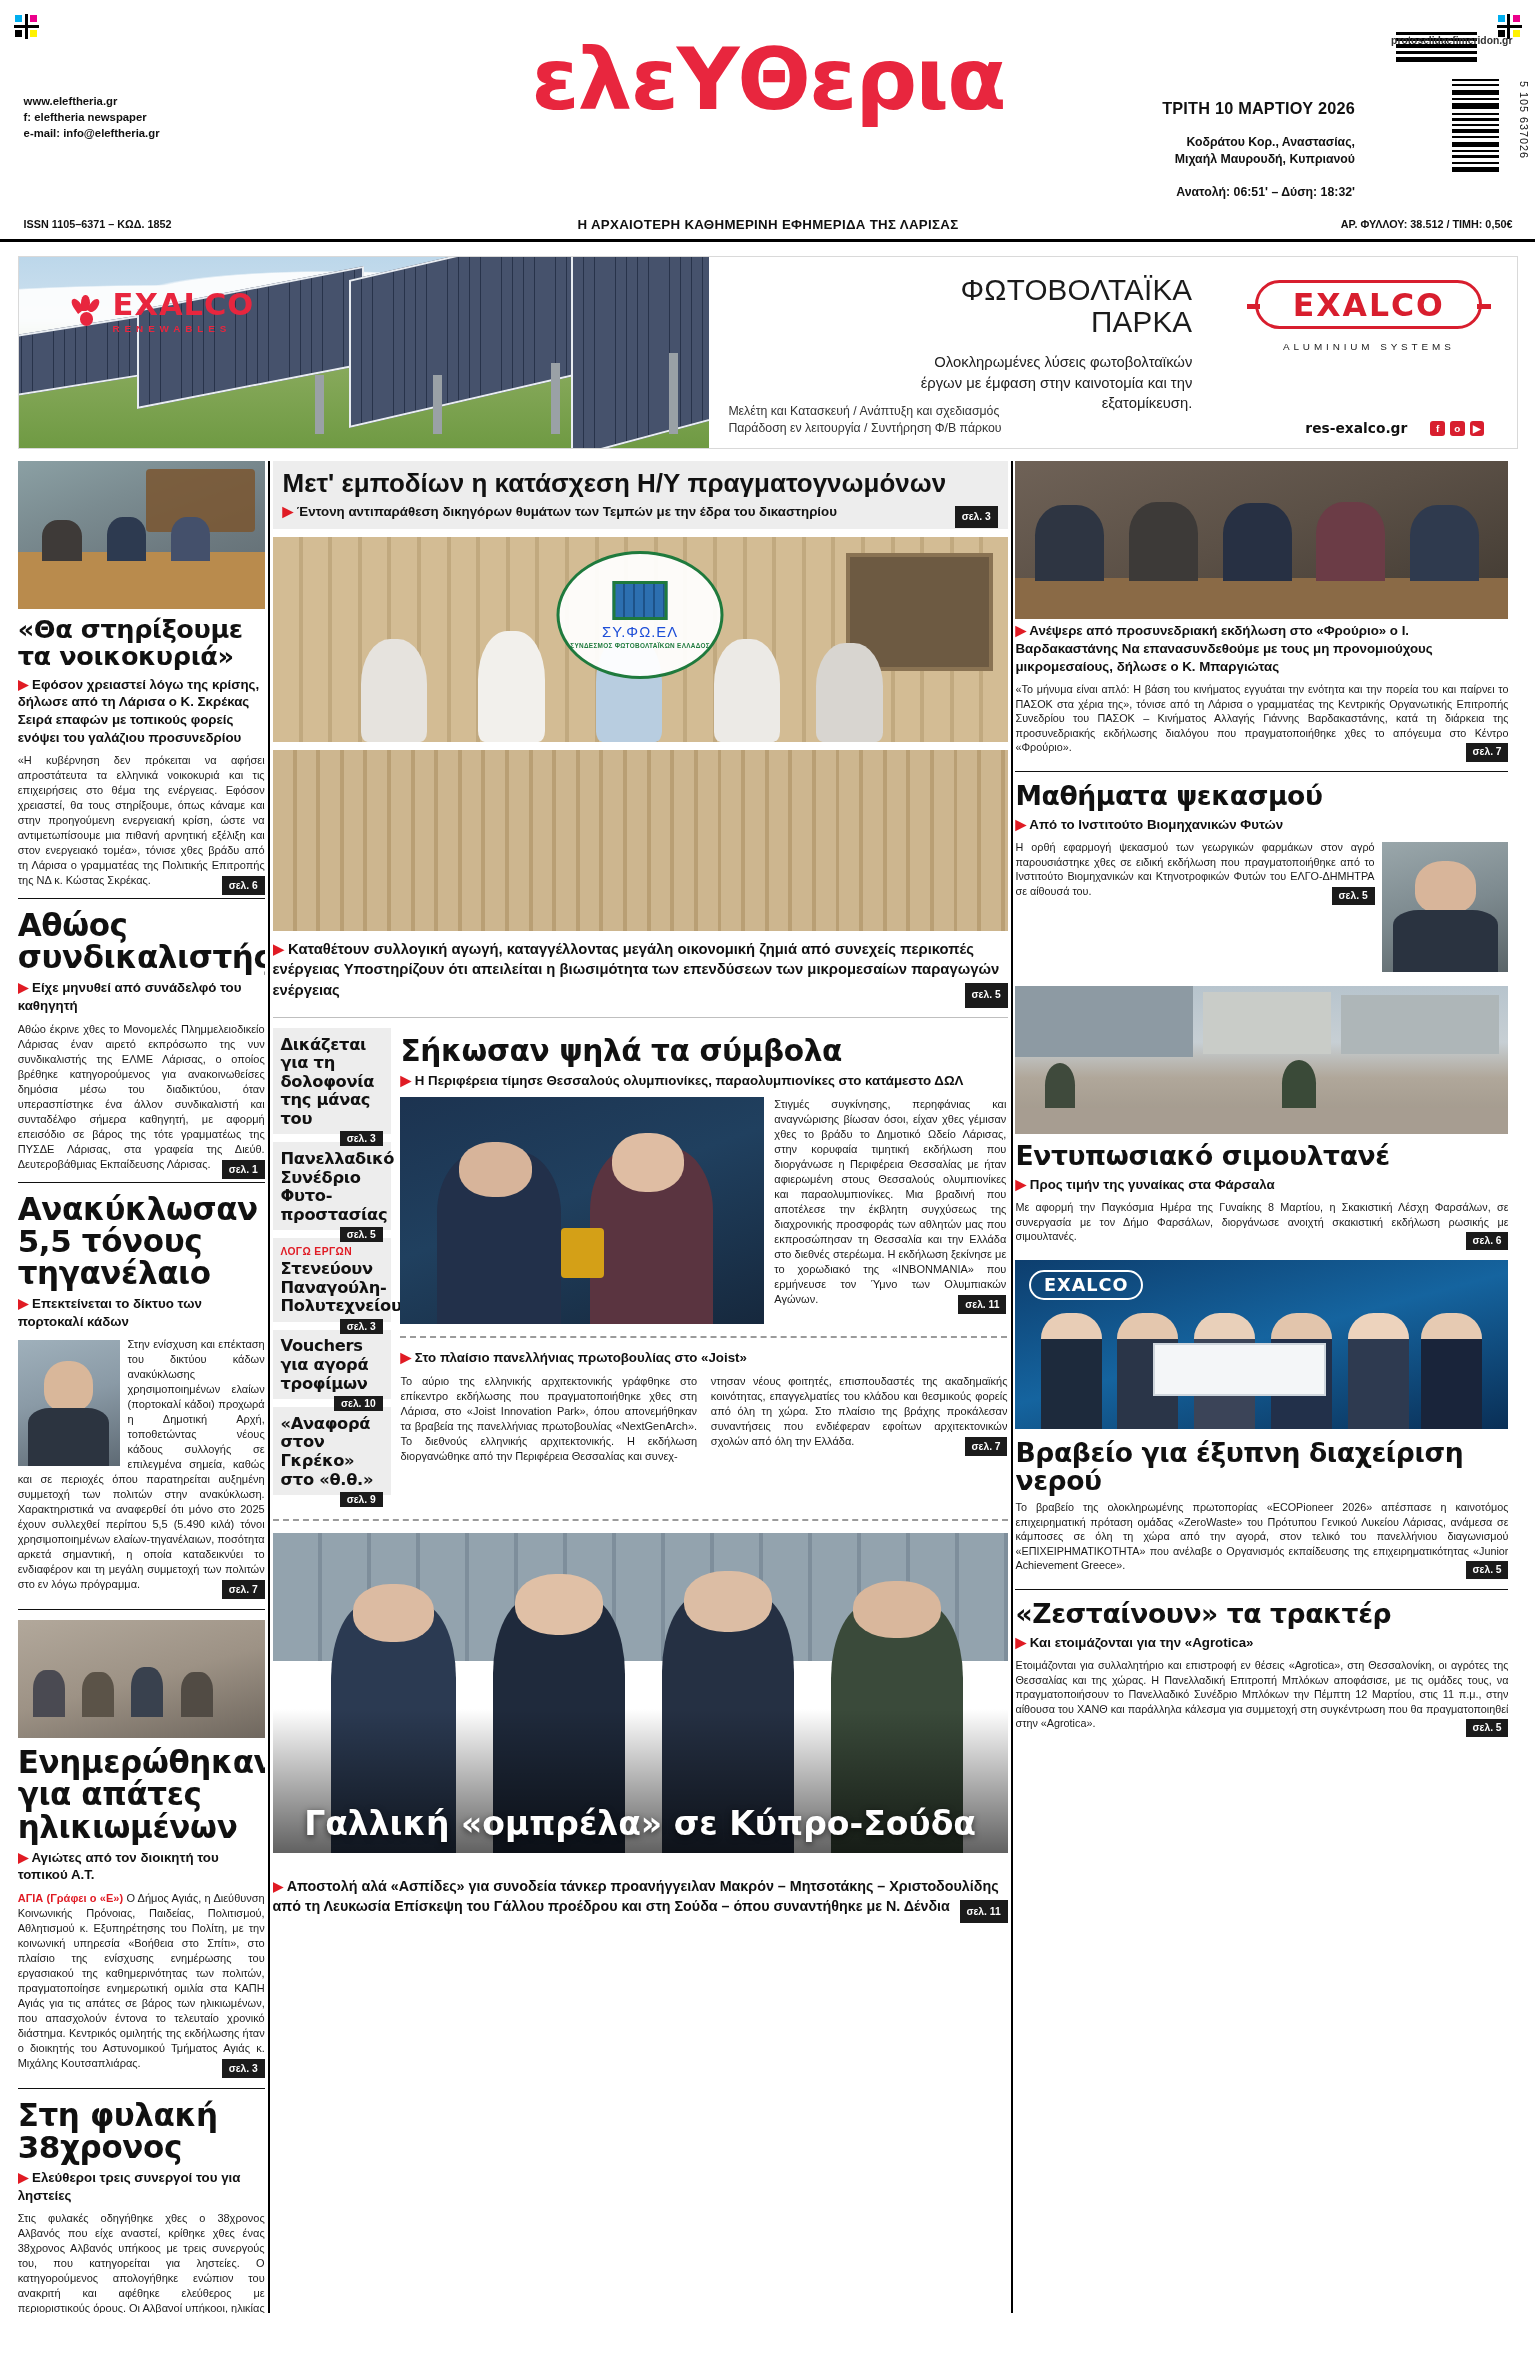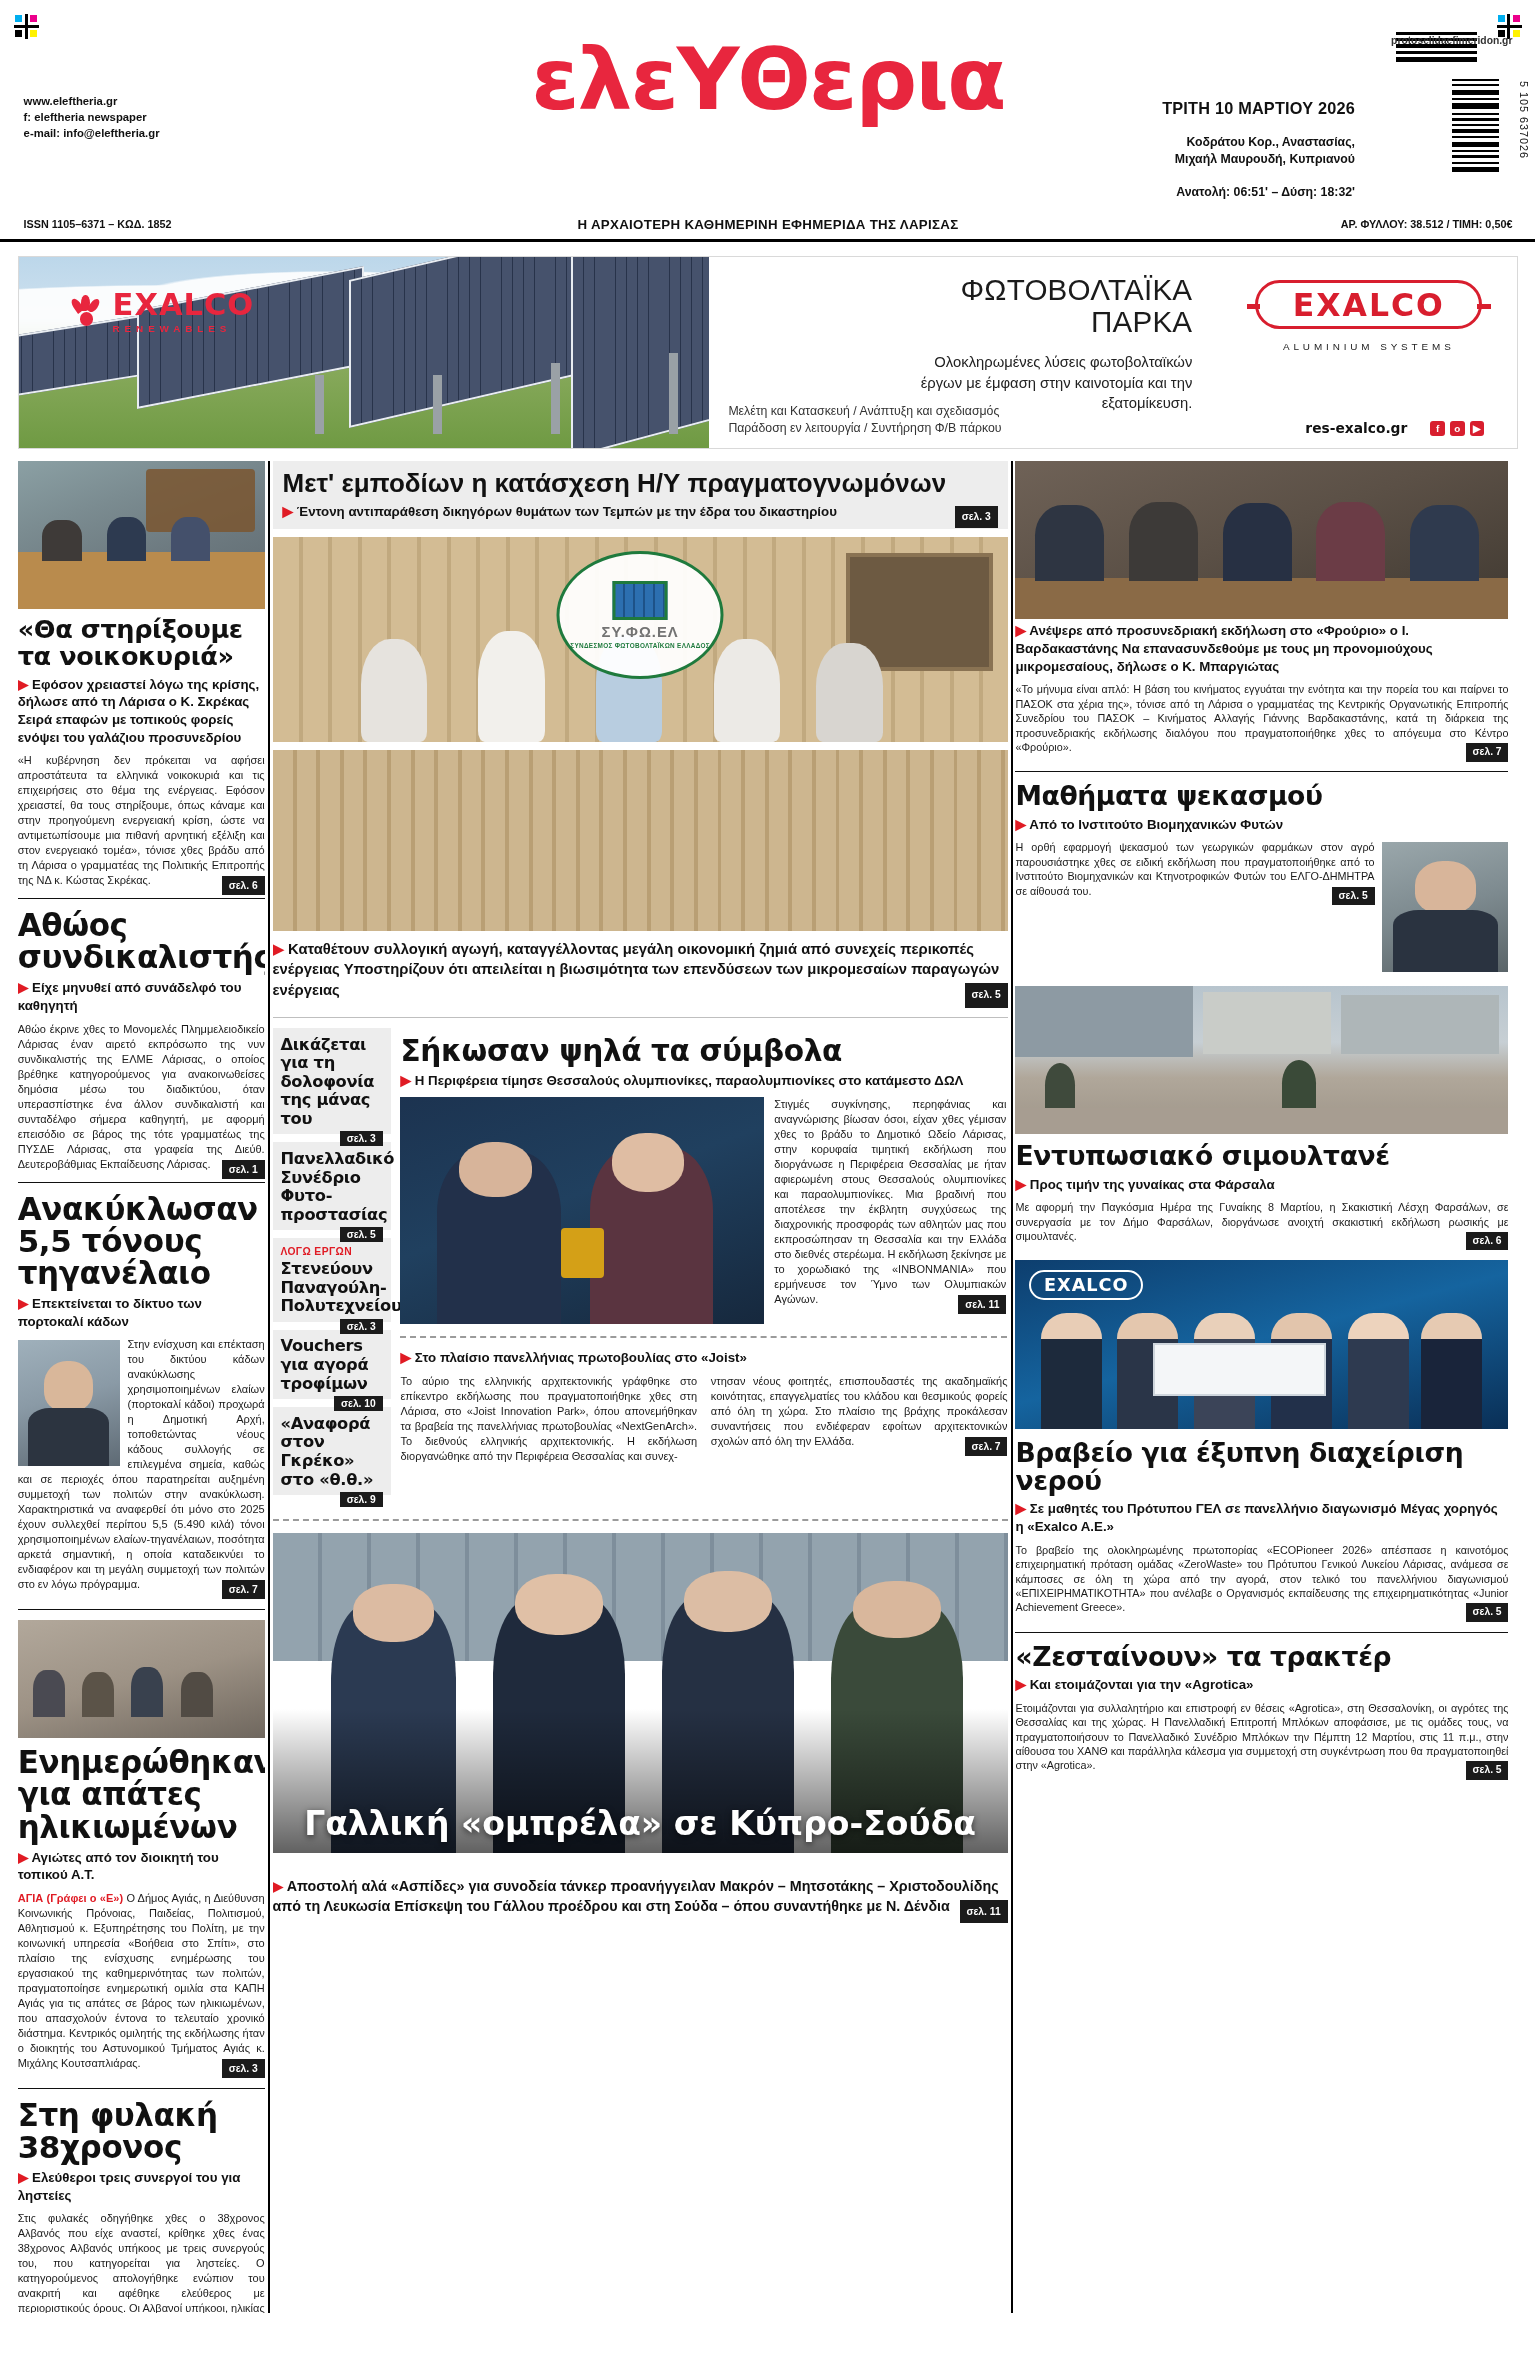--- a/index.html
+++ b/index.html
@@ -414,21 +414,21 @@
         <div style="position:absolute;left:28%;top:24%;width:9%;height:28%;background:#f2f0ec;border-radius:44% 44% 10% 10%"></div>
         <div style="position:absolute;left:44%;top:25%;width:9%;height:27%;background:#b8cde0;border-radius:44% 44% 10% 10%"></div>
         <div style="position:absolute;left:60%;top:26%;width:9%;height:26%;background:#eceae6;border-radius:44% 44% 10% 10%"></div>
         <div style="position:absolute;left:74%;top:27%;width:9%;height:25%;background:#d8d5d0;border-radius:44% 44% 10% 10%"></div>
 
         <div style="position:absolute;left:50%;top:13.8px;transform:translateX(-50%);width:167px;height:128px;
                     border-radius:50%;background:rgba(255,255,255,.94);border:3.9px solid #1f7a3d;
                     display:flex;flex-direction:column;align-items:center;justify-content:center;">
           <div style="width:55px;height:39px;background:#2c6fb0;border:3px solid #1f7a3d;
                       background-image:repeating-linear-gradient(90deg,#2c6fb0 0 7.9px,#1d5288 7.9px 9.9px);"></div>
-          <div style="color:#737373;font-weight:bold;font-size:14.8px;margin-top:3.9px;letter-spacing:1px">ΣΥ.ΦΩ.ΕΛ</div>
+          <div style="color:#1d4ed8;font-weight:normal;font-size:14.8px;margin-top:3.9px;letter-spacing:1px">ΣΥ.ΦΩ.ΕΛ</div>
           <div style="color:#1f7a3d;font-weight:bold;font-size:6.4px;letter-spacing:0.3px;margin-top:2px">ΣΥΝΔΕΣΜΟΣ ΦΩΤΟΒΟΛΤΑΪΚΩΝ ΕΛΛΑΔΟΣ</div>
         </div>
 
       </div>
 
       <div class="hero-sub">
         <span class="ar">▶</span>
         <span>Καταθέτουν συλλογική αγωγή, καταγγέλλοντας μεγάλη οικονομική ζημιά από συνεχείς περικοπές ενέργειας  Υποστηρίζουν ότι απειλείται η βιωσιμότητα των επενδύσεων των μικρομεσαίων παραγωγών ενέργειας</span>
         <span class="pagetag">σελ. 5</span>
       </div>
@@ -609,24 +609,20 @@
           <div class="person" style="left:102px;background:linear-gradient(180deg,#e4c7ae 0 22%,#2a3548 22% 100%)"></div>
           <div class="person" style="left:179px;background:linear-gradient(180deg,#e9d0ba 0 22%,#3b4458 22% 100%)"></div>
           <div class="person" style="left:256px;background:linear-gradient(180deg,#e2c5ac 0 22%,#22304a 22% 100%)"></div>
           <div class="person" style="left:333px;background:linear-gradient(180deg,#edd3bd 0 22%,#2e3a50 22% 100%)"></div>
           <div class="person" style="left:406px;background:linear-gradient(180deg,#e6cab2 0 22%,#19243a 22% 100%)"></div>
           <div style="position:absolute;left:138px;bottom:33px;width:173px;height:53px;background:#f4f6f8;border:2px solid #cfd6dd"></div>
         </div>
       </div>
 
       <h2 class="hl" style="margin-top:9.9px">Βραβείο για έξυπνη διαχείριση νερού</h2>
-      <div class="kicker">
-        <span class="ar">▶</span>
-        <span>Σε μαθητές του Πρότυπου ΓΕΛ σε πανελλήνιο διαγωνισμό  Μέγας χορηγός η «Exalco A.E.»</span>
-      </div>
       <div class="body">
         <span>Το βραβείο της ολοκληρωμένης πρωτοπορίας «ECOPioneer 2026» απέσπασε η καινοτόμος επιχειρηματική πρόταση ομάδας «ZeroWaste» του Πρότυπου Γενικού Λυκείου Λάρισας, ανάμεσα σε κάμποσες σε όλη τη χώρα από την αγορά, στον τελικό του πανελλήνιου διαγωνισμού «ΕΠΙΧΕΙΡΗΜΑΤΙΚΟΤΗΤΑ» που ανέλαβε ο Οργανισμός εκπαίδευσης της επιχειρηματικότητας «Junior Achievement Greece».</span>
         <span class="pagetag">σελ. 5</span>
       </div>
 
       <div style="clear:both"></div>
       <div class="hr"></div>
 
       <h2 class="hl">«Ζεσταίνουν» τα τρακτέρ</h2>
       <div class="kicker">

